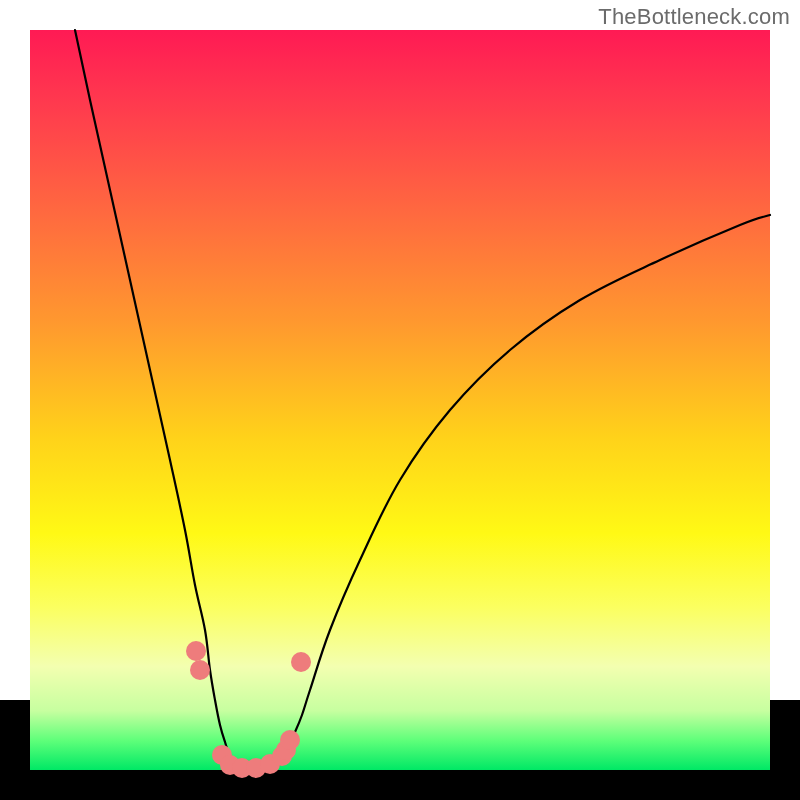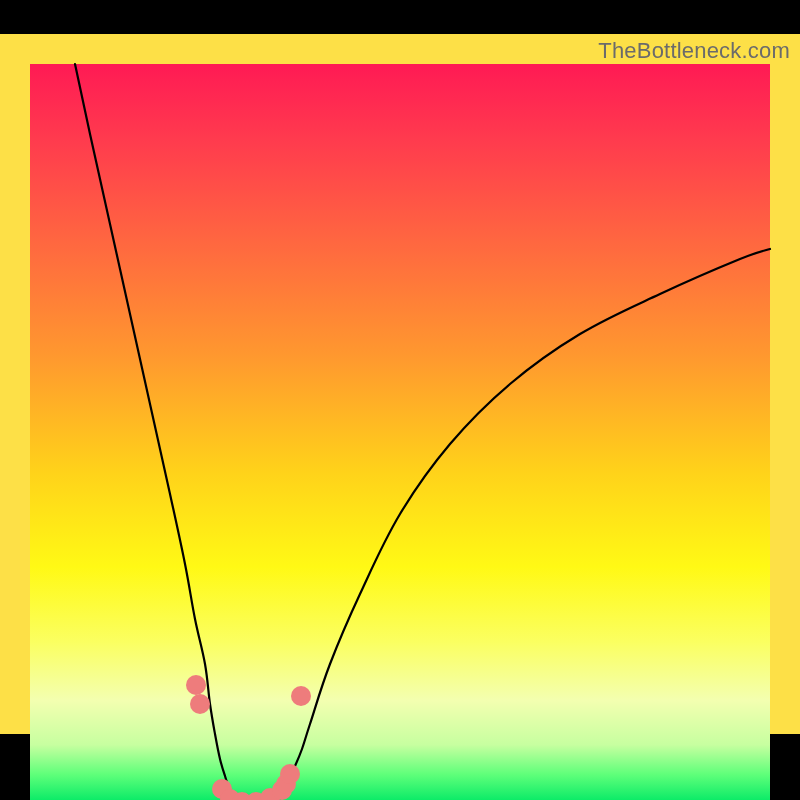--- a/index.html
+++ b/index.html
@@ -10,22 +10,21 @@
     background: #000;
     overflow: hidden;
     font-family: Arial, Helvetica, sans-serif;
   }
   .frame {
     position: absolute;
     left: 0;
     top: 0;
     width: 800px;
     height: 700px;
-    background: #fde047;
-    margin-top: 34px;
+    background: #ffffff;
   }
   .plot {
     position: absolute;
     left: 30px;
     top: 30px;
     width: 740px;
     height: 740px;
     background: linear-gradient(to bottom,
       #ff1a54 0%,
       #ff3a4e 10%,

